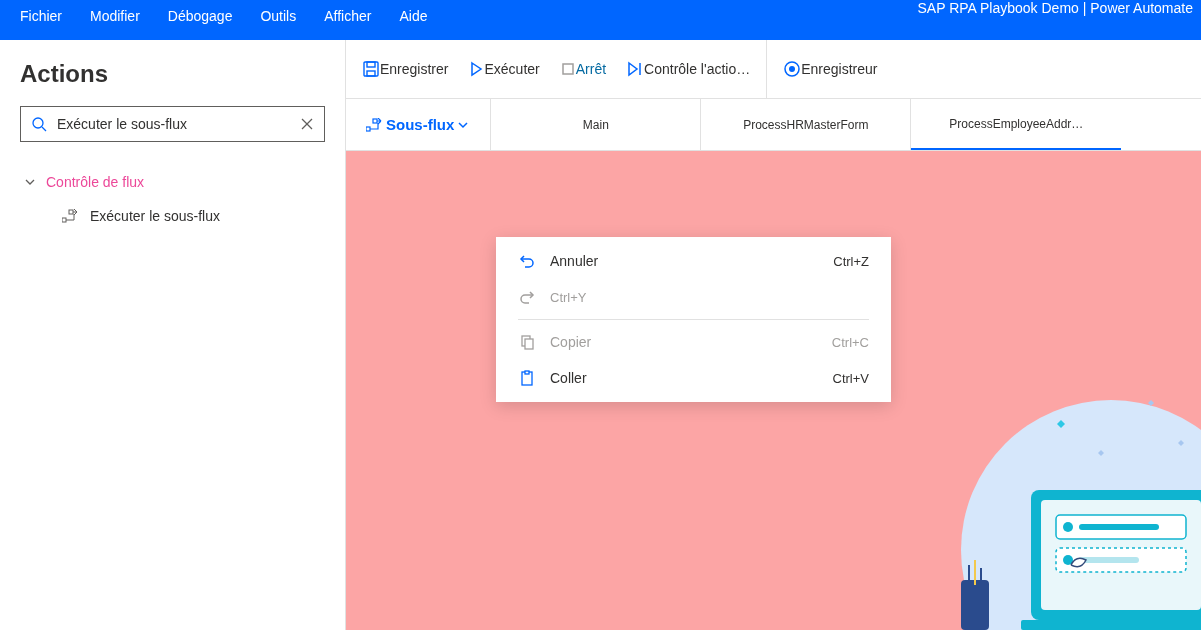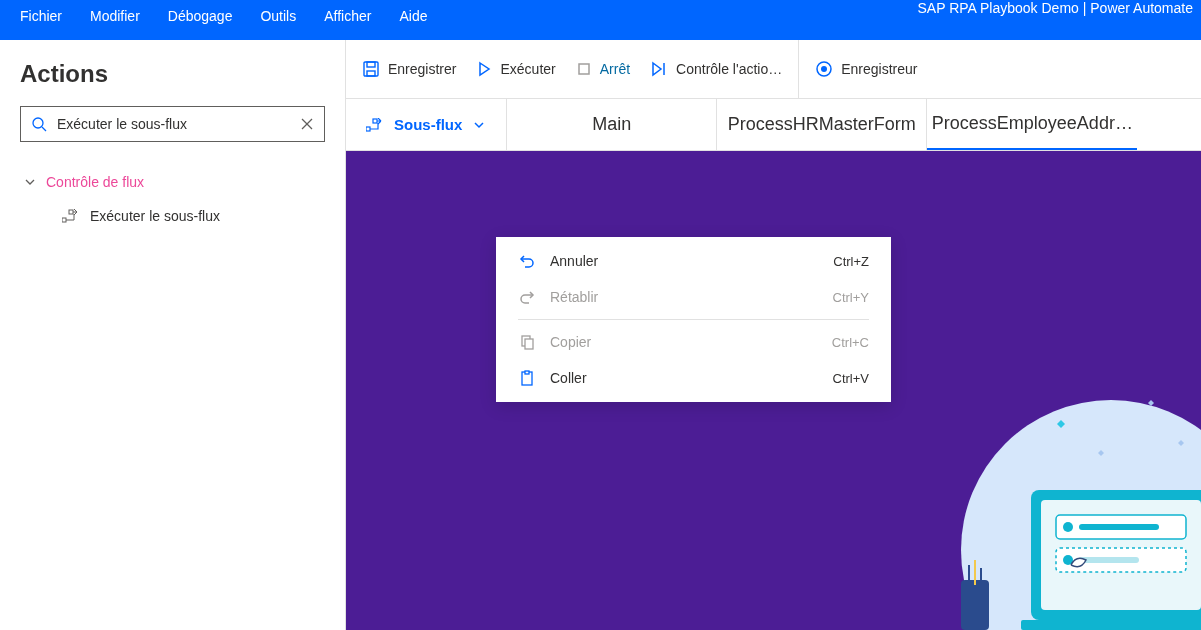--- a/index.html
+++ b/index.html
@@ -18,32 +18,32 @@
     .search-box input { border: none; outline: none; flex: 1; font-size: 14px; margin-left: 10px; color: #323130; }
     .clear-icon { color: #605e5c; cursor: pointer; }
     .category { display: flex; align-items: center; gap: 10px; font-size: 14px; color: #ec4899; padding: 6px 4px; cursor: pointer; }
     .action-item { display: flex; align-items: center; gap: 10px; font-size: 14px; color: #323130; padding: 6px 4px 6px 42px; cursor: pointer; margin-top: 6px; }
 
     .content { flex: 1; display: flex; flex-direction: column; position: relative; }
 
     .toolbar { height: 59px; border-bottom: 1px solid #e1e1e1; display: flex; align-items: center; }
     .toolbar-group { display: flex; align-items: center; height: 100%; padding: 0 16px; gap: 20px; }
     .toolbar-group.bordered { border-right: 1px solid #e1e1e1; }
-    .tb-button { display: flex; align-items: center; gap: 8px; font-size: 14px; color: #323130; cursor: pointer; }
+    .tb-button { display: flex; align-items: center; font-size: 14px; color: #323130; cursor: pointer; }
     .tb-button .ico { color: #0066ff; display: flex; align-items: center; }
     .tb-button.disabled { color: #0369a1; }
     .tb-button.disabled .ico { color: #a19f9d; }
 
     .tabbar { height: 52px; border-bottom: 1px solid #e1e1e1; display: flex; align-items: stretch; }
-    .subflow-btn { display: flex; align-items: center; gap: 10px; padding: 0 20px; font-size: 15px; font-weight: 600; color: #0066ff; border-right: 1px solid #e1e1e1; cursor: pointer; }
-    .tab { flex: 1; display: flex; align-items: center; justify-content: center; font-size: 18px; color: #323130; cursor: pointer; border-right: 1px solid #e1e1e1; max-width: 210px; }
+    .subflow-btn { display: flex; align-items: center; gap: 2px; padding: 0 20px; font-size: 15px; font-weight: 600; color: #0066ff; border-right: 1px solid #e1e1e1; cursor: pointer; }
+    .tab { flex: 1; display: flex; align-items: center; justify-content: center; font-size: 12px; color: #323130; cursor: pointer; border-right: 1px solid #e1e1e1; max-width: 210px; }
     .tab.active { border-bottom: 2px solid #0066ff; font-weight: 400; }
     .tab:last-child { border-right: none; }
 
-    .canvas { flex: 1; position: relative; background: #4c1d95; }
+    .canvas { flex: 1; position: relative; background: #fca5a5; }
 
     .context-menu { position: absolute; left: 150px; top: 86px; width: 395px; background: #fff; box-shadow: 0 4px 16px rgba(0,0,0,0.15); padding: 6px 0; }
     .ctx-item { display: flex; align-items: center; padding: 10px 22px; font-size: 14px; color: #323130; cursor: pointer; gap: 14px; }
     .ctx-item.disabled { color: #a19f9d; }
     .ctx-item .ctx-label { flex: 1; }
     .ctx-item .ctx-shortcut { color: inherit; font-size: 13px; }
     .ctx-item .ctx-ico { width: 18px; display: flex; justify-content: center; color: #0066ff; }
     .ctx-item.disabled .ctx-ico { color: #a19f9d; }
     .ctx-sep { height: 1px; background: #e1e1e1; margin: 4px 22px; }
 
@@ -193,21 +193,20 @@
           <span class="ctx-label">Annuler</span>
           <span class="ctx-shortcut">Ctrl+Z</span>
         </div>
         <div class="ctx-item disabled">
           <span class="ctx-ico">
             <svg width="16" height="16" viewBox="0 0 16 16">
                 <path d="M11 3 L14 6 L11 9" stroke="#a19f9d" stroke-width="1.5" fill="none"></path>
                 <path d="M14 6 H6 A4 4 0 0 0 6 14 H10" stroke="#a19f9d" stroke-width="1.5" fill="none"></path>
               </svg>
           </span>
-          <span class="ctx-label">Rétablir</span>
           <span class="ctx-shortcut">Ctrl+Y</span>
         </div>
         <div class="ctx-sep"></div>
         <div class="ctx-item disabled">
           <span class="ctx-ico">
             <svg width="16" height="16" viewBox="0 0 16 16">
                 <rect x="3" y="2" width="8" height="10" fill="none" stroke="#a19f9d" stroke-width="1.3"></rect>
                 <rect x="6" y="5" width="8" height="10" fill="#fff" stroke="#a19f9d" stroke-width="1.3"></rect>
               </svg>
           </span>

